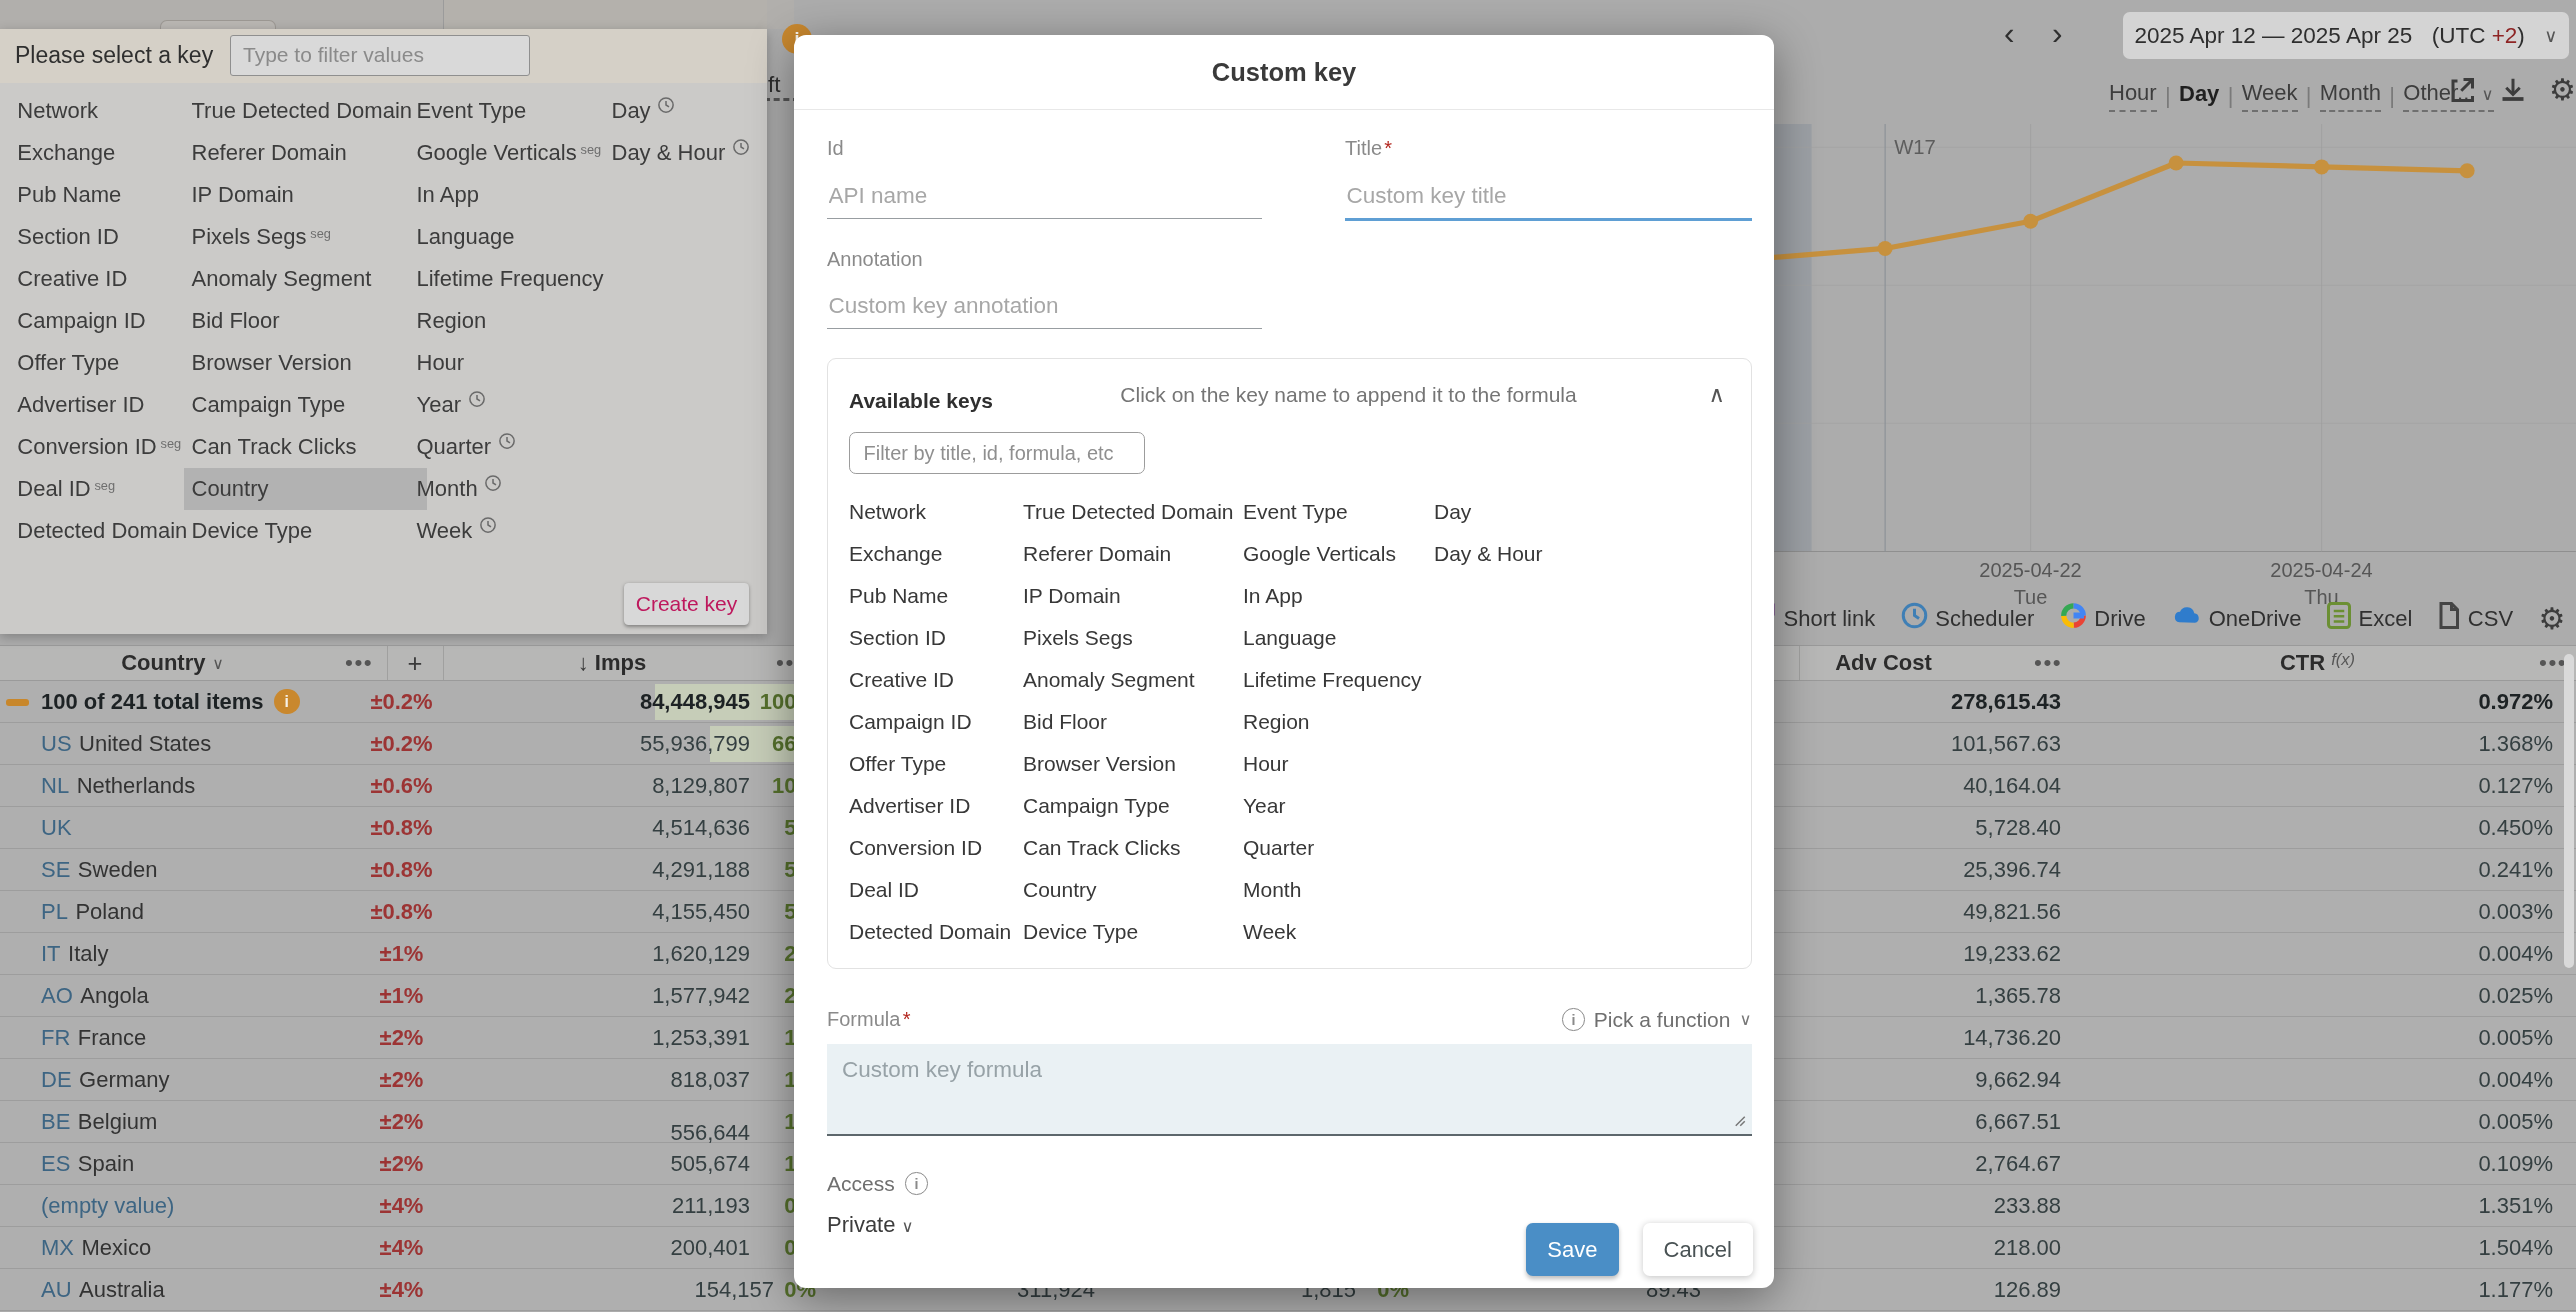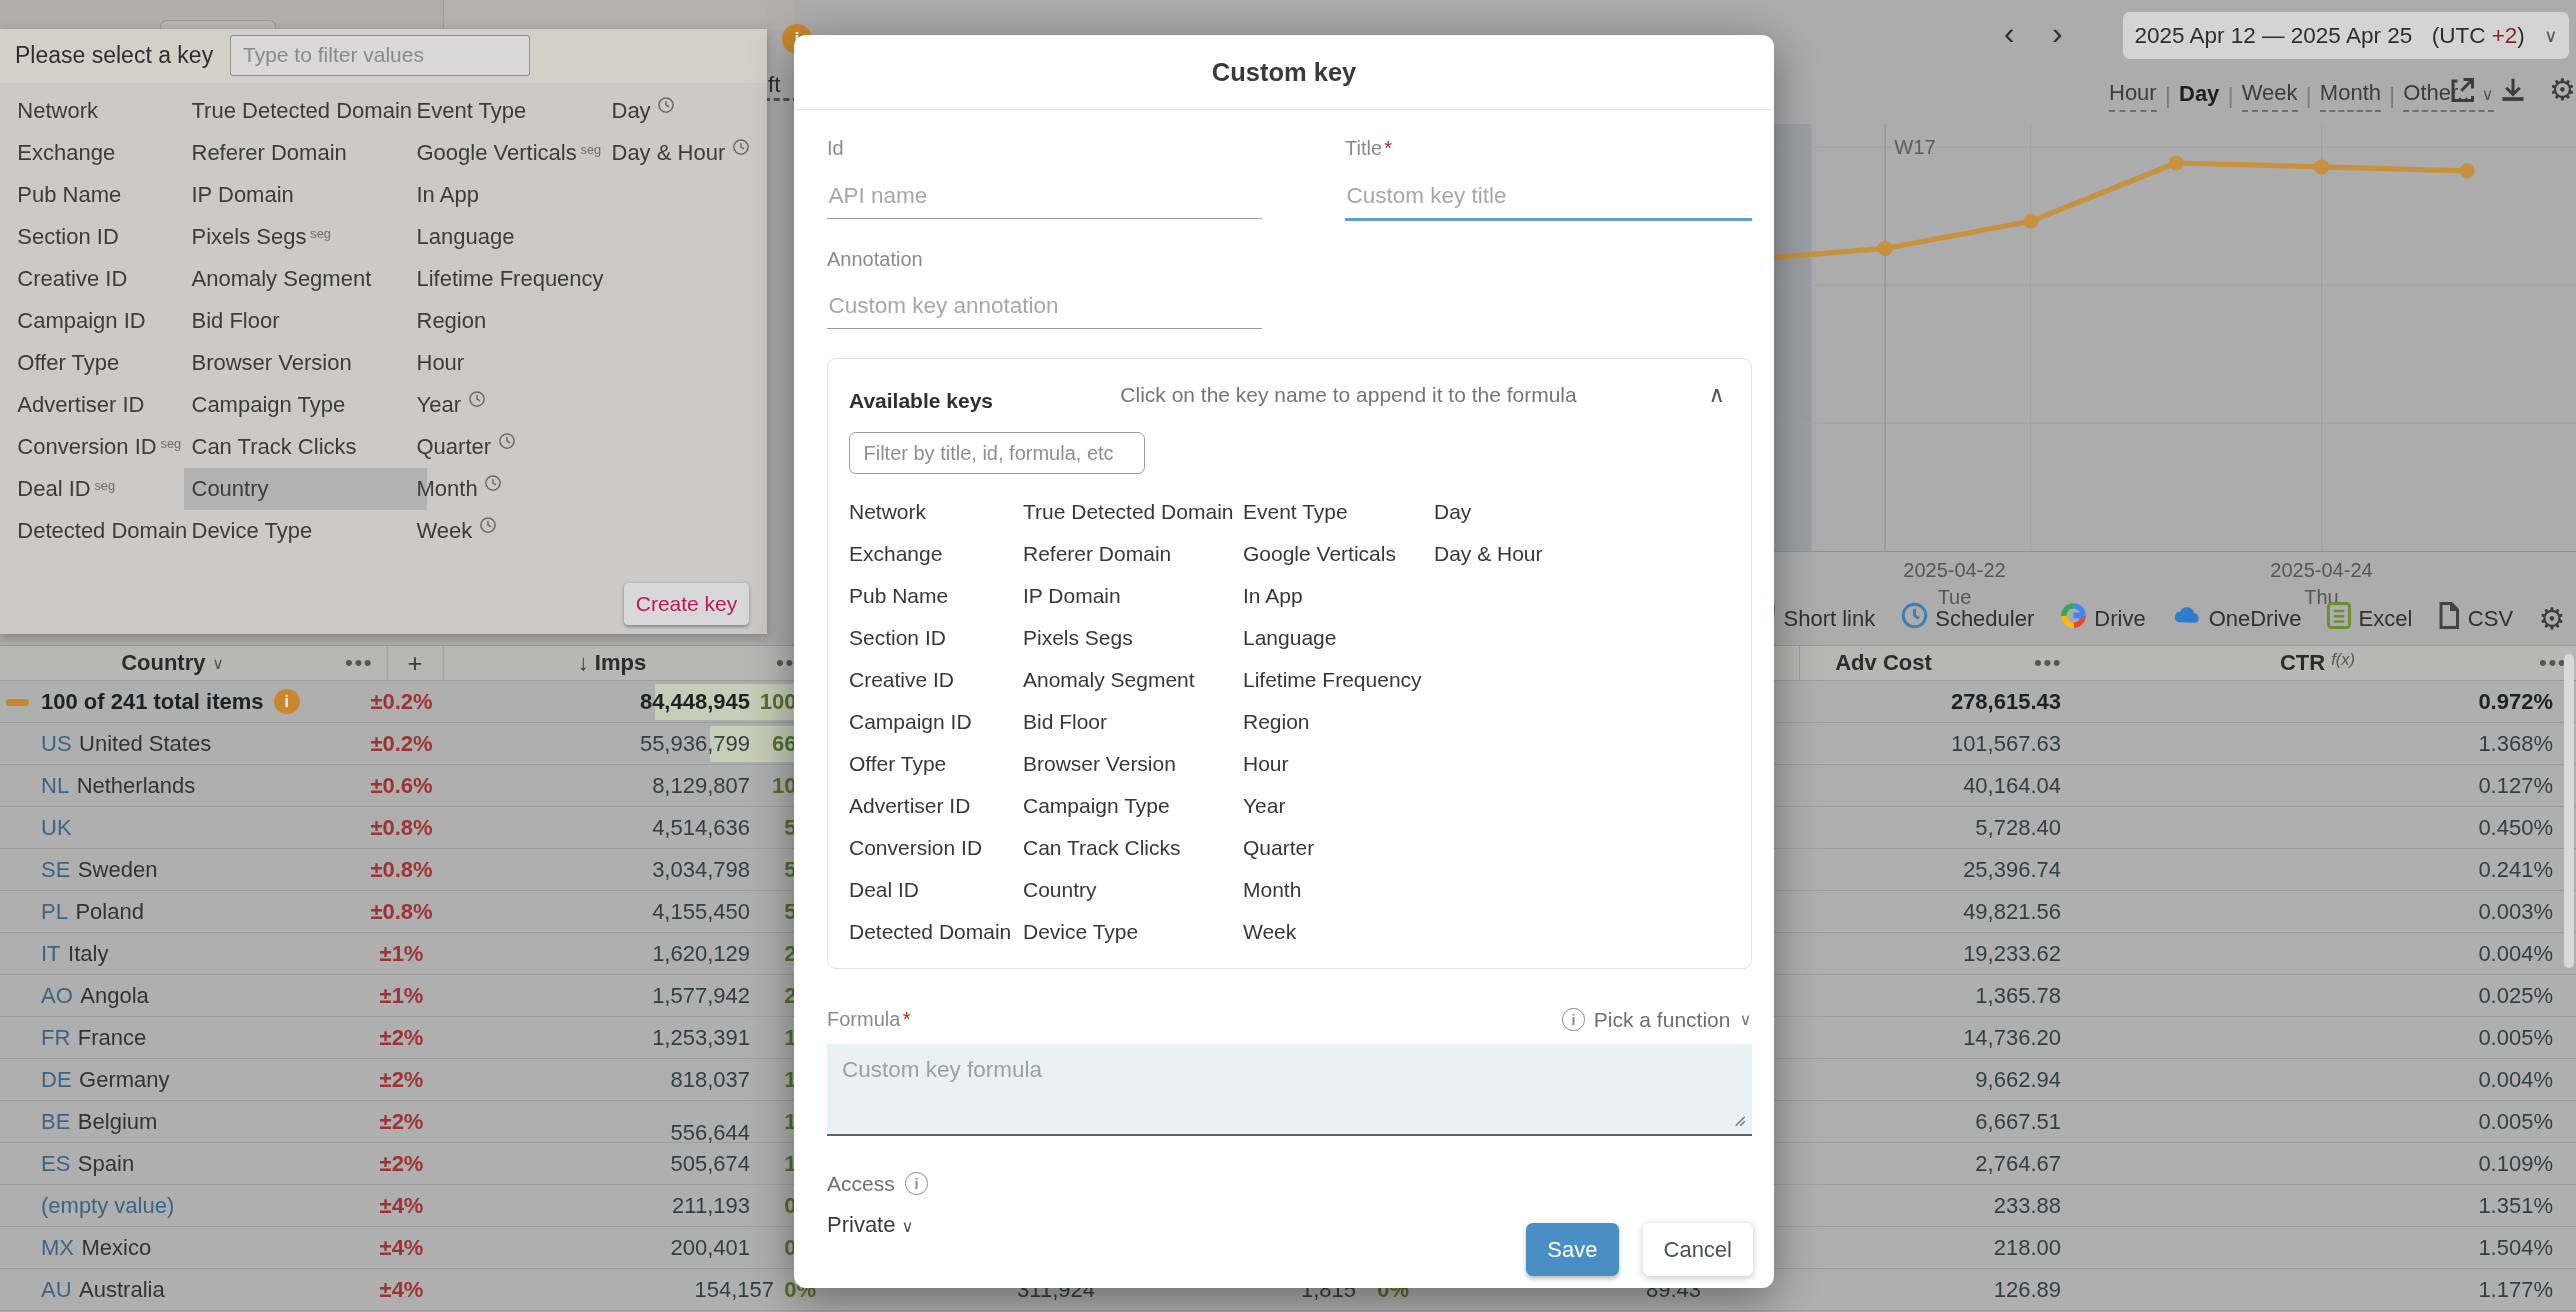--- a/index.html
+++ b/index.html
@@ -336,21 +336,21 @@
       <line x1="342" y1="0" x2="342" y2="570" stroke="#9e9e9e" stroke-width="1"></line>
       <line x1="730" y1="0" x2="730" y2="570" stroke="#9e9e9e" stroke-width="1"></line>
       <text x="160" y="40" fill="#5d5d5d" font-size="27">W17</text>
       <polyline points="-46,181.5 148,165.96000000000004 342,129.70000000000005 536,52 730,57.180000000000064 924,62.360000000000014" fill="none" stroke="#c7913e" stroke-width="7" stroke-linejoin="round" stroke-linecap="round"></polyline>
       <circle cx="148" cy="165.96000000000004" r="10" fill="#c7913e"></circle>
       <circle cx="342" cy="129.70000000000005" r="10" fill="#c7913e"></circle>
       <circle cx="536" cy="52" r="10" fill="#c7913e"></circle>
       <circle cx="730" cy="57.180000000000064" r="10" fill="#c7913e"></circle>
       <circle cx="924" cy="62.360000000000014" r="10" fill="#c7913e"></circle>
     </svg>
-  <div class="x-tick" style="left:1872px;">
+  <div class="x-tick" style="left:1948px;">
       <div id="xt1d">2025-04-22</div>
       <div id="xt1w">Tue</div>
     </div>
   <div class="x-tick" style="left:2239px;">
       <div id="xt2d">2025-04-24</div>
       <div id="xt2w">Thu</div>
     </div>
 
   <div class="export-bar" id="exportBar">
       <span class="exp-item">
@@ -475,21 +475,21 @@
         <div class="cell num" style="left: 1838px; width: 223px;">5,728.40</div>
         <div class="cell num" style="left: 2328px; width: 225px;">0.450%</div>
       </div>
       <div class="t-row" style="top: 168px;">
         <div class="t-bar" style="width: 8px; left: 808px;"></div>
         <div class="cell " style="left: 41px; width: 338px;">
           <span class="c-code">SE</span>
           <span class="c-name">Sweden</span>
         </div>
         <div class="cell acc" style="left: 330px; width: 143px;">±0.8%</div>
-        <div class="cell num" style="left: 480px; width: 270px;">3,034,798</div>
+        <div class="cell num" style="left: 480px; width: 270px;">4,291,188</div>
         <div class="cell pct" style="left: 756px; width: 60px;">5%</div>
         <div class="cell num" style="left: 1838px; width: 223px;">25,396.74</div>
         <div class="cell num" style="left: 2328px; width: 225px;">0.241%</div>
       </div>
       <div class="t-row" style="top: 210px;">
         <div class="t-bar" style="width: 8px; left: 808px;"></div>
         <div class="cell " style="left: 41px; width: 338px;">
           <span class="c-code">PL</span>
           <span class="c-name">Poland</span>
         </div>

